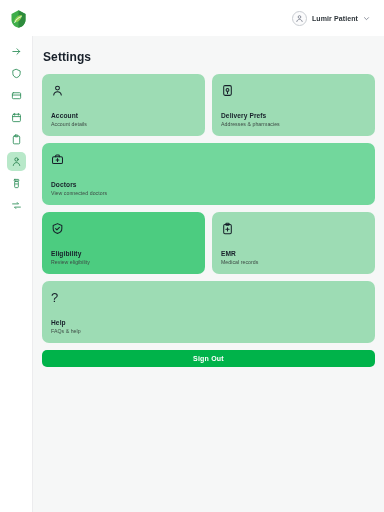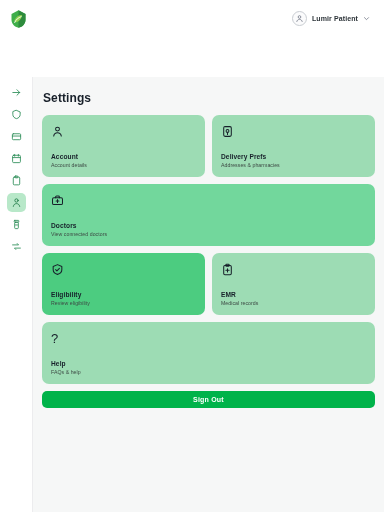--- a/index.html
+++ b/index.html
@@ -2,21 +2,21 @@
 <html><head>
 <meta charset="utf-8">
 <style>
   * { box-sizing: border-box; margin: 0; padding: 0; }
   html, body {
     width: 384px; height: 512px;
     font-family: "Liberation Sans", sans-serif;
     background: #ffffff;
     overflow: hidden;
   }
-  #app { width: 384px; height: 512px; display: flex; flex-direction: column; background:#ffffff;gap:41px; }
+  #app { width: 384px; height: 512px; display: flex; flex-direction: column; background:#ffffff; }
 
   
   .topbar {
     height: 36px; flex: 0 0 36px;
     display: flex; align-items: center; justify-content: space-between;
     padding: 0 10px 0 7px;
     background: #ffffff;
   }
   .logo-wrap { width: 22px; height: 22px; display:flex; align-items:center; justify-content:center; }
   .logo-wrap svg { display:block; }

